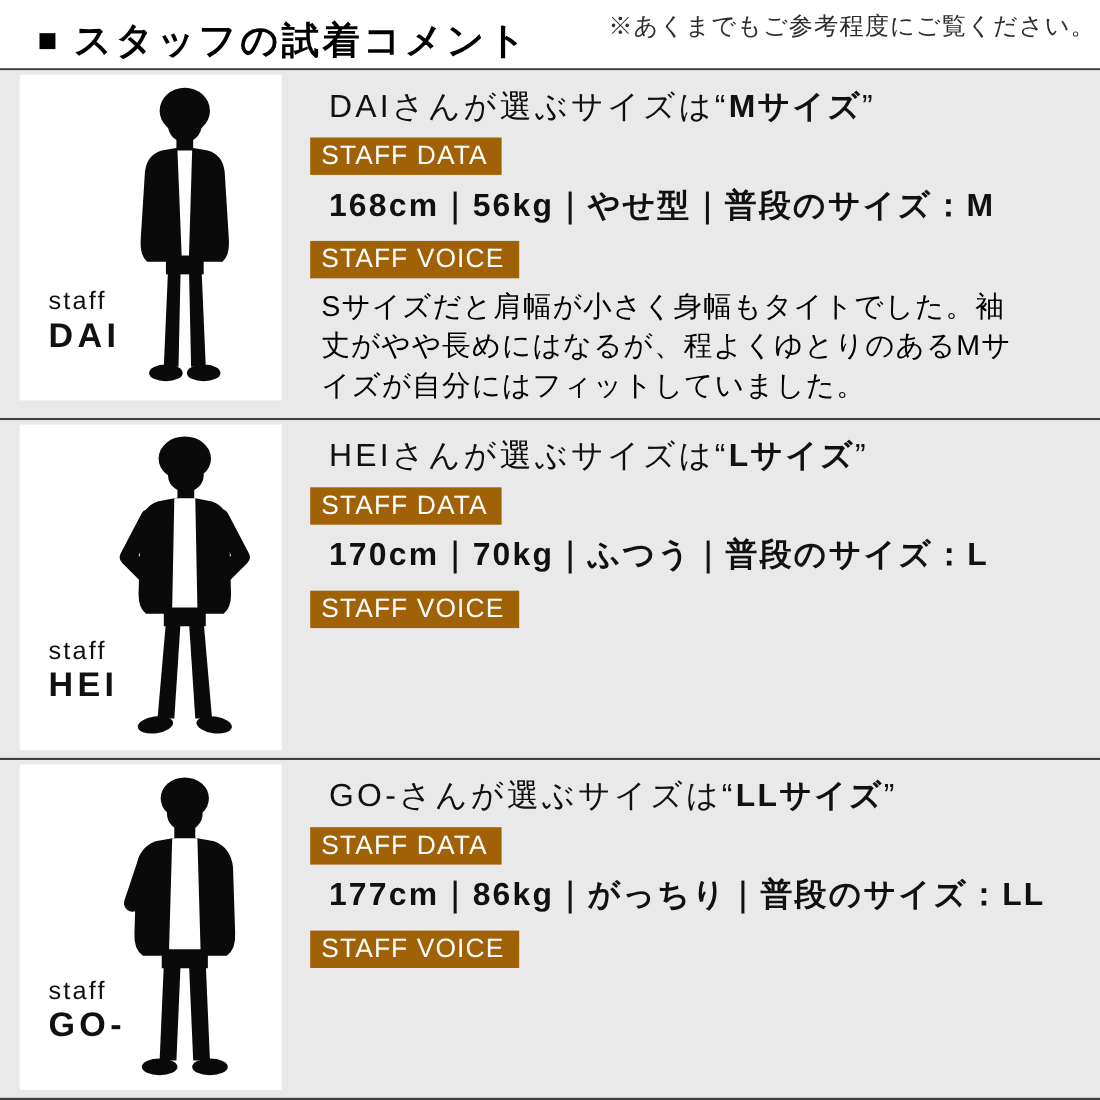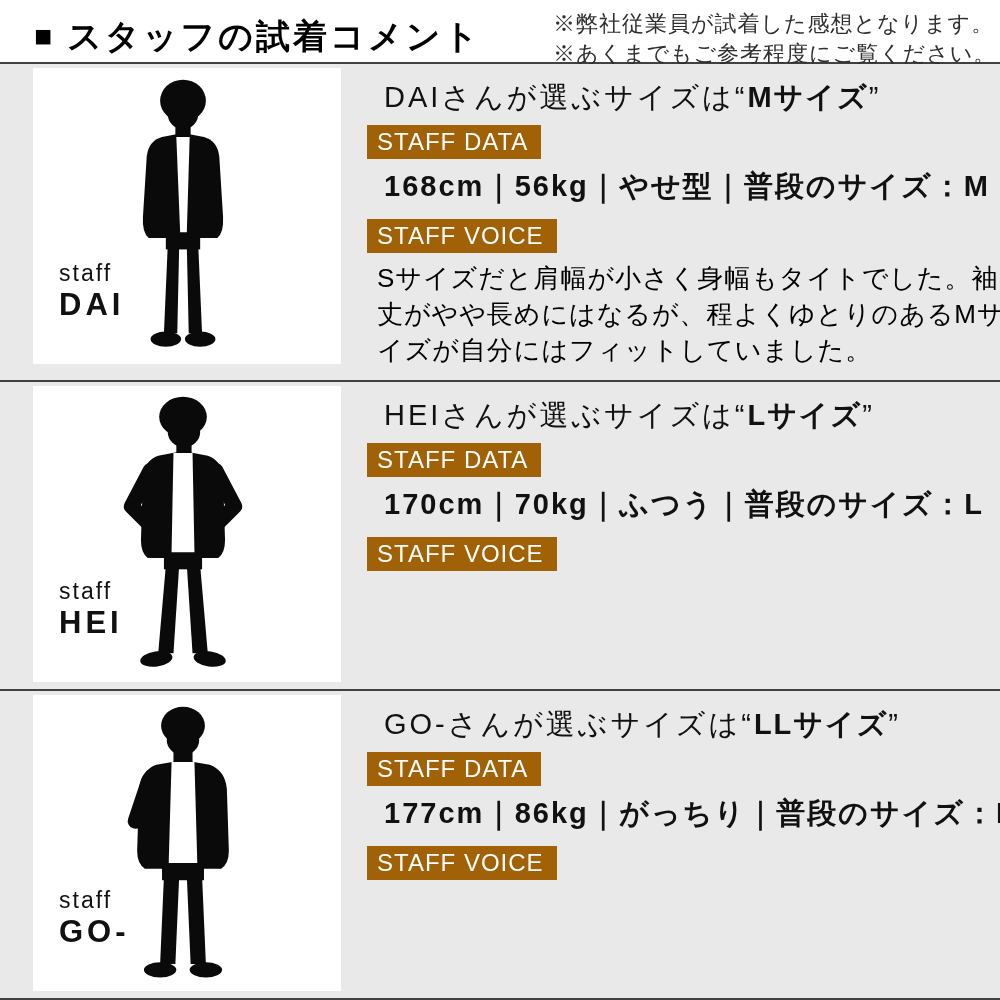--- a/index.html
+++ b/index.html
@@ -12,21 +12,21 @@
     position:relative; flex:0 0 auto; }
   .header-title { position:absolute; left:34px; top:14px; font-weight:bold;
     font-size:34px; letter-spacing:3px; color:#000; white-space:nowrap; }
   .header-bullet { display:inline-block; font-size:30px; margin-right:12px; vertical-align:2px; }
   .header-notes { position:absolute; left:553px; top:9px; font-size:22px;
     color:#2e2e2e; line-height:30px; letter-spacing:1px; white-space:nowrap; }
 
   
   .section { flex:1 1 0; background:#e9e9e9; border-bottom:2px solid #414141;
     display:flex; position:relative; }
-  .panel { flex:0 0 auto; width:308px; height:296px; margin:4px 0 0 33px;
+  .panel { flex:0 0 auto; width:238px; height:296px; margin:4px 0 0 18px;
     background:#ffffff; position:relative; }
   .silhouette { position:absolute; left:50px; top:6px; width:200px; height:286px; }
   .staff-name-label { position:absolute; left:26px; top:193px; line-height:1.1; color:#111; }
   .staff-label-small { font-size:23px; letter-spacing:2px; }
   .staff-name { font-size:31px; font-weight:bold; letter-spacing:4px; margin-top:2px; }
 
   .content { flex:1 1 auto; padding:13px 8px 12px 26px; }
   .sec-title { padding-left:17px; font-size:29px; letter-spacing:3px;
     line-height:40px; color:#111; white-space:nowrap; }
   .sec-title .size { font-weight:bold; letter-spacing:2px; }
@@ -42,21 +42,20 @@
 </head>
 <body>
 
 <div class="page">
 
   <div class="header">
     <div class="header-title">
       <span class="header-bullet">■</span><span>スタッフの試着コメント</span>
     </div>
     <div class="header-notes">
-      <div>※弊社従業員が試着した感想となります。</div>
       <div>※あくまでもご参考程度にご覧ください。</div>
     </div>
   </div>
 
   <div class="section">
     <div class="panel">
       <svg class="silhouette" viewBox="0 0 200 300">
         <g fill="#0a0a0a">
           <ellipse cx="100" cy="28" rx="24" ry="22"></ellipse>
           <ellipse cx="100" cy="42" rx="16" ry="16"></ellipse>

